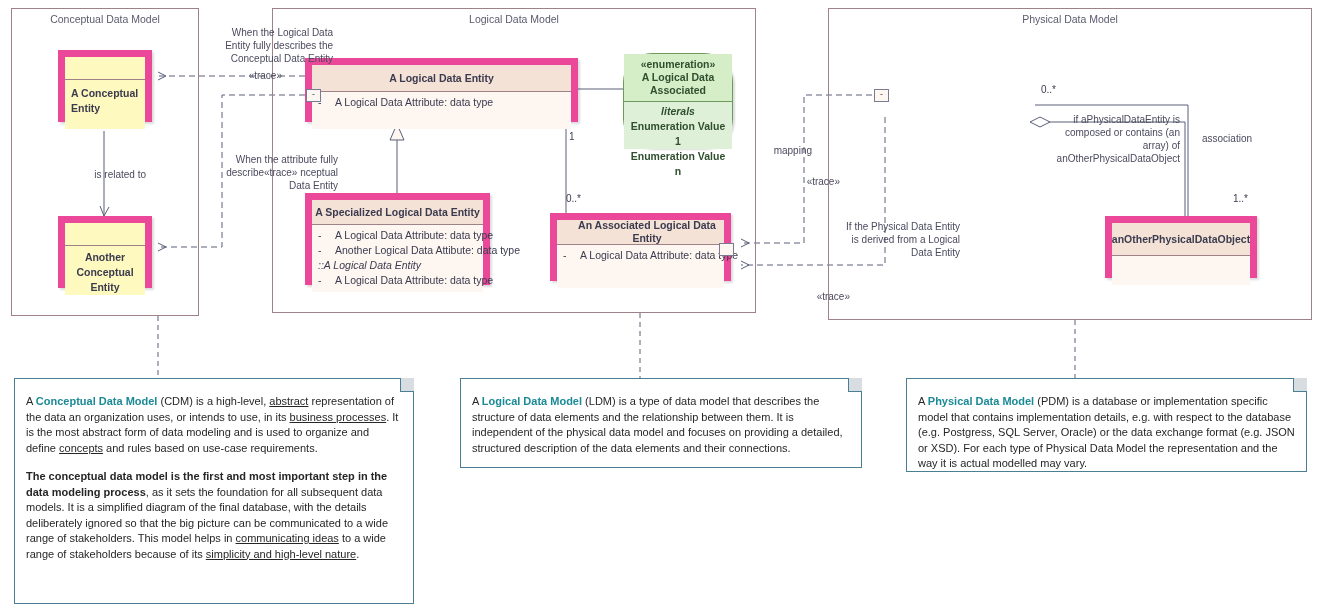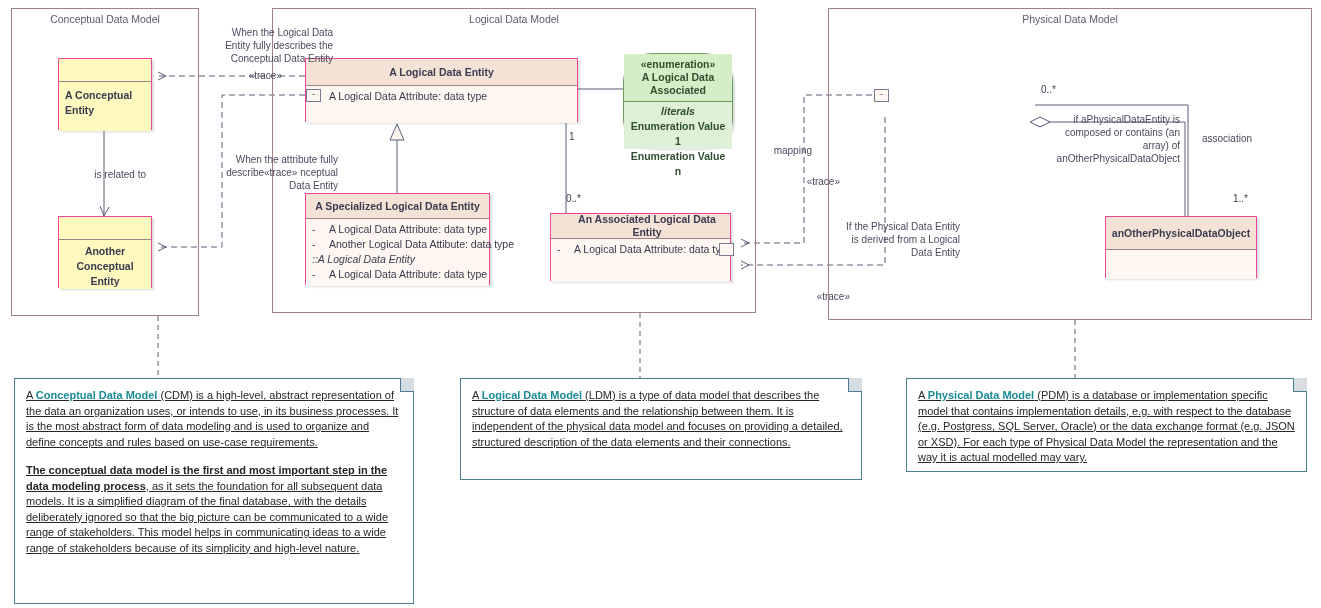--- a/index.html
+++ b/index.html
@@ -9,21 +9,21 @@
     color:#3b3b4f;
   }
   #canvas{position:absolute;left:0;top:0;width:1321px;height:608px;}
   svg.layer{position:absolute;left:0;top:0;width:1321px;height:608px;pointer-events:none;}
 
   
   .pkg{position:absolute;border:1px solid #9e8287;box-sizing:border-box;background:transparent;}
   .pkg-title{position:absolute;font-size:10.5px;color:#5b5b6e;text-align:center;white-space:nowrap;}
 
   
-  .cls{position:absolute;box-sizing:border-box;border:1px solid #ec4899;
+  .cls{position:absolute;box-sizing:border-box;border:7px solid #ec4899;
        box-shadow:2px 2px 2px rgba(0,0,0,.14);}
   .cls .hdr{box-sizing:border-box;text-align:center;font-weight:bold;font-size:10.5px;
             color:#3b3b4f;display:flex;align-items:center;justify-content:center;flex-direction:column;line-height:13px;}
   .cls .cmp{box-sizing:border-box;border-top:1px solid #9e8287;font-size:10.5px;line-height:15px;padding:3px 6px;}
   .cls .cmp .row{display:flex;gap:8px;white-space:nowrap;}
   .cls .cmp .row .dash{width:9px;flex:0 0 9px;}
   .cls .cmp .grp{font-style:italic;}
 
   
   .yellow{background:#fdf9bf;}
@@ -46,21 +46,21 @@
   
   .privbox{position:absolute;width:13px;height:11px;border:1px solid #7a7a92;background:#fdf6f1;
            font-size:9px;line-height:9px;text-align:center;color:#3b3b4f;}
 
   
   .lbl{position:absolute;font-size:10px;color:#4a4a5e;line-height:13px;text-align:right;}
   .mult{position:absolute;font-size:10px;color:#3b3b4f;}
 
   
   .note{position:absolute;box-sizing:border-box;border:1px solid #4a7f93;background:#ffffff;
-        font-size:11px;line-height:15.5px;color:#262626;padding:9px 11px 9px 11px;text-decoration:underline;}
+        font-size:11px;line-height:15.5px;color:#262626;padding:15px 11px 9px 11px;}
   .note .fold{position:absolute;right:-1px;top:-1px;width:13px;height:13px;
               background:#d7dde0;border-left:1px solid #4a7f93;border-bottom:1px solid #4a7f93;}
   .note b.k{color:#1a8a96;}
   .note u{text-decoration:underline;}
   .note p{margin:0 0 13px 0;}
   .note p:last-child{margin-bottom:0;}
 </style>
 </head>
 <body>
 
@@ -105,21 +105,21 @@
 
   <div class="pkg" style="left:11px;top:8px;width:188px;height:308px;"></div>
   <div class="pkg-title" style="left:11px;top:13px;width:188px;">Conceptual Data Model</div>
 
   <div class="pkg" style="left:272px;top:8px;width:484px;height:305px;"></div>
   <div class="pkg-title" style="left:272px;top:13px;width:484px;">Logical Data Model</div>
 
   <div class="pkg" style="left:828px;top:8px;width:484px;height:312px;"></div>
   <div class="pkg-title" style="left:828px;top:13px;width:484px;">Physical Data Model</div>
 
-  <div class="cls yellow" style="left:58px;top:58px;width:94px;height:72px;">
+  <div class="cls yellow" style="left:58px;top:50px;width:94px;height:72px;">
     <div class="hdr" style="height:22px;"></div>
     <div class="cmp" style="height:50px;display:flex;align-items:flex-start;justify-content:center;padding-top:6px;font-weight:bold;">
       <span>A Conceptual Entity</span>
     </div>
   </div>
 
   <div class="cls yellow" style="left:58px;top:216px;width:94px;height:72px;">
     <div class="hdr" style="height:22px;"></div>
     <div class="cmp" style="height:50px;display:flex;align-items:flex-start;justify-content:center;flex-direction:column;padding-top:6px;font-weight:bold;text-align:center;">
       <div style="width:100%">Another Conceptual</div>
@@ -227,21 +227,21 @@
 
   <div class="lbl" style="left:1202px;top:132px;width:80px;text-align:left;">association</div>
   <div class="mult" style="left:1233px;top:193px;">1..*</div>
 
   <div class="note" style="left:14px;top:378px;width:400px;height:226px;">
     <div class="fold"></div>
     <p><span>A </span><b class="k">Conceptual Data Model</b><span> (CDM) is a high-level, </span><u>abstract</u><span> representation of the data an organization uses, or intends to use, in its </span><u>business processes</u><span>. It is the most abstract form of data modeling and is used to organize and define </span><u>concepts</u><span> and rules based on use-case requirements.</span></p>
     <p><b>The conceptual data model is the first and most important step in the data modeling process</b><span>, as it sets the foundation for all subsequent data models. It is a simplified diagram of the final database, with the details deliberately ignored so that the big picture can be communicated to a wide range of stakeholders. This model helps in </span><u>communicating ideas</u><span> to a wide range of stakeholders because of its </span><u>simplicity and high-level nature</u><span>.</span></p>
   </div>
 
-  <div class="note" style="left:460px;top:378px;width:402px;height:102px;">
+  <div class="note" style="left:460px;top:378px;width:402px;height:90px;">
     <div class="fold"></div>
     <p><span>A </span><b class="k">Logical Data Model</b><span> (LDM) is a type of data model that describes the structure of data elements and the relationship between them. It is independent of the physical data model and focuses on providing a detailed, structured description of the data elements and their connections.</span></p>
   </div>
 
   <div class="note" style="left:906px;top:378px;width:401px;height:94px;">
     <div class="fold"></div>
     <p><span>A </span><b class="k">Physical Data Model</b><span> (PDM) is a database or implementation specific model that contains implementation details, e.g. with respect to the database (e.g. Postgress, SQL Server, Oracle) or the data exchange format (e.g. JSON or XSD). For each type of Physical Data Model the representation and the way it is actual modelled may vary.</span></p>
   </div>
 
 </div>

